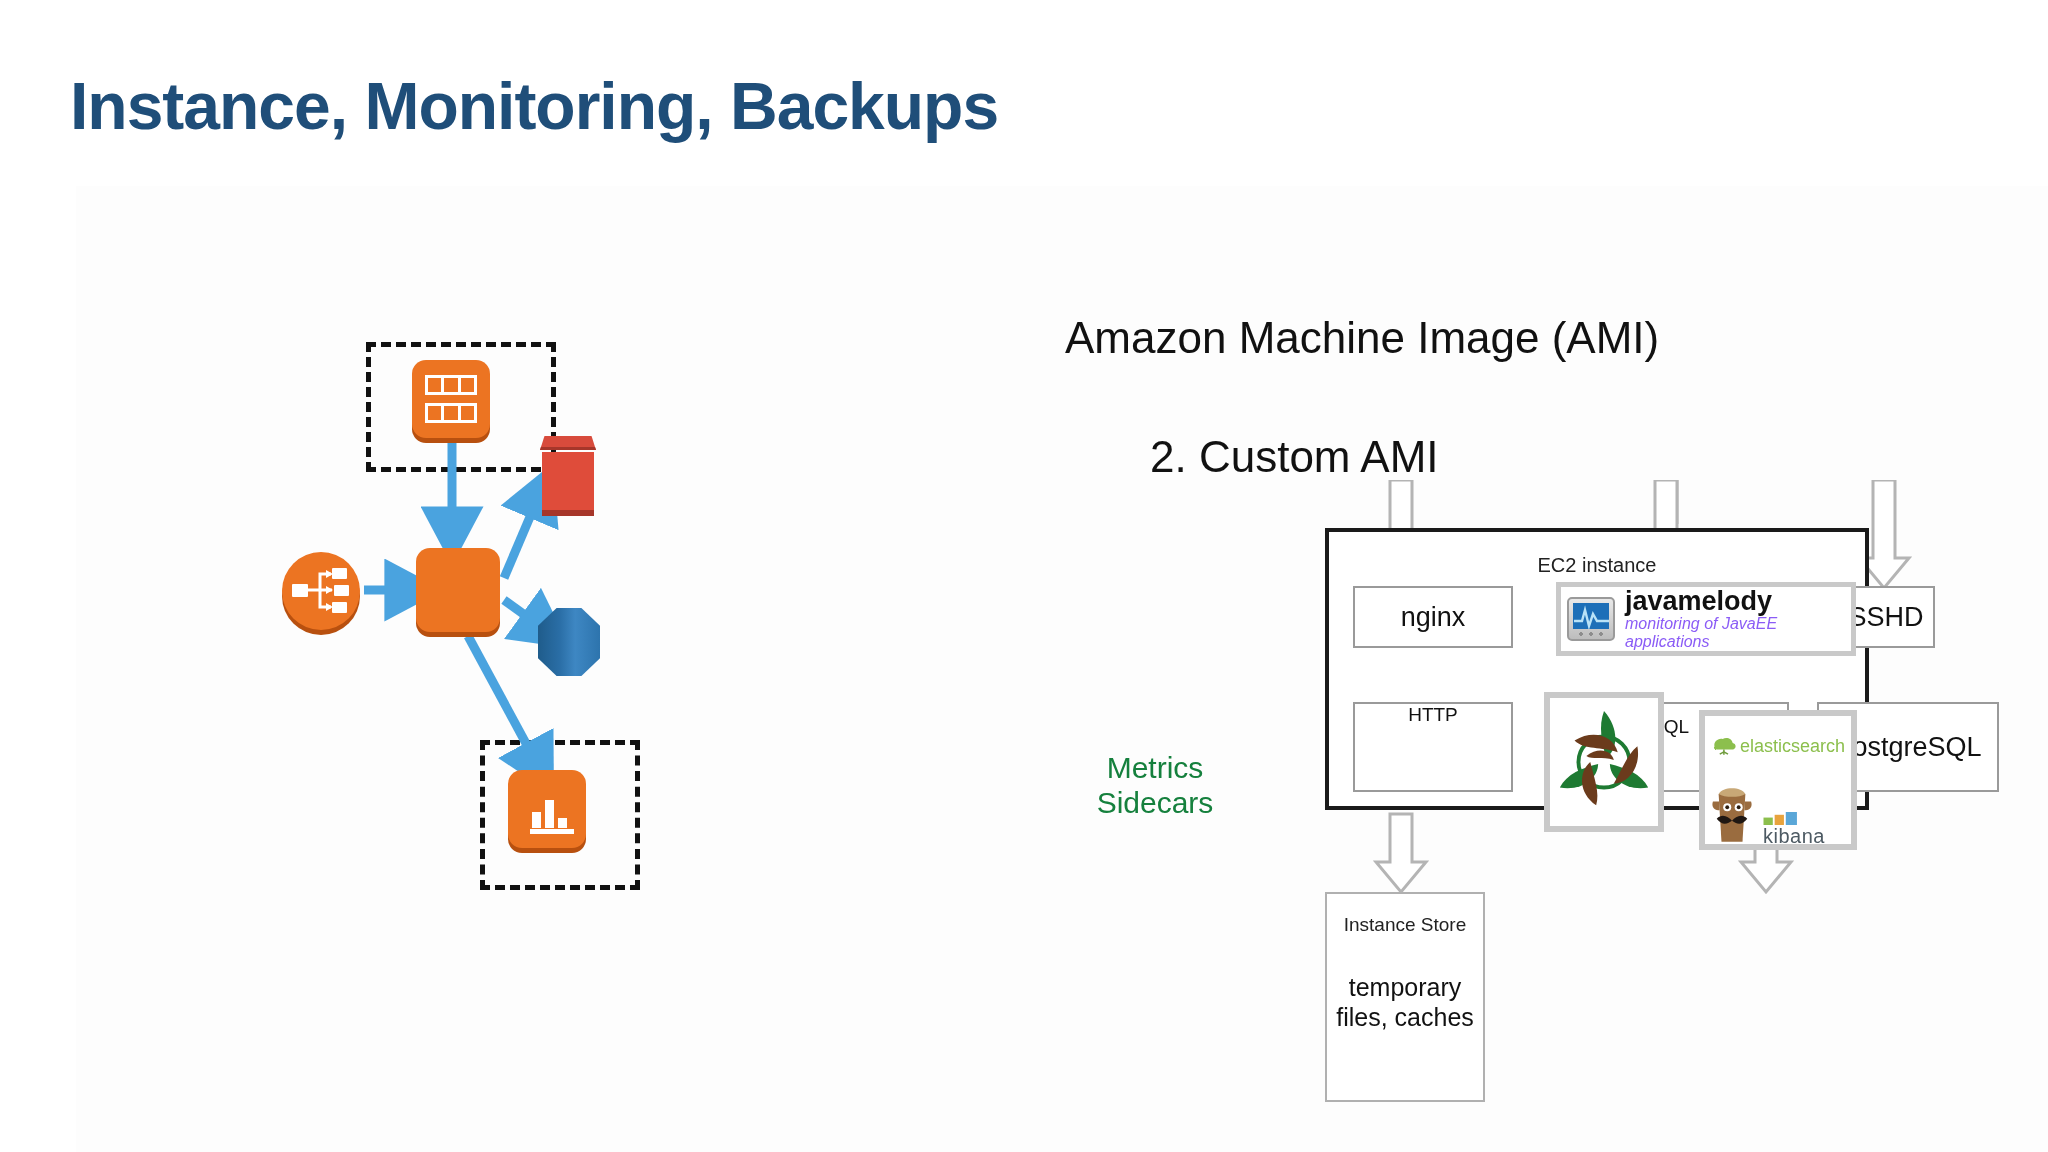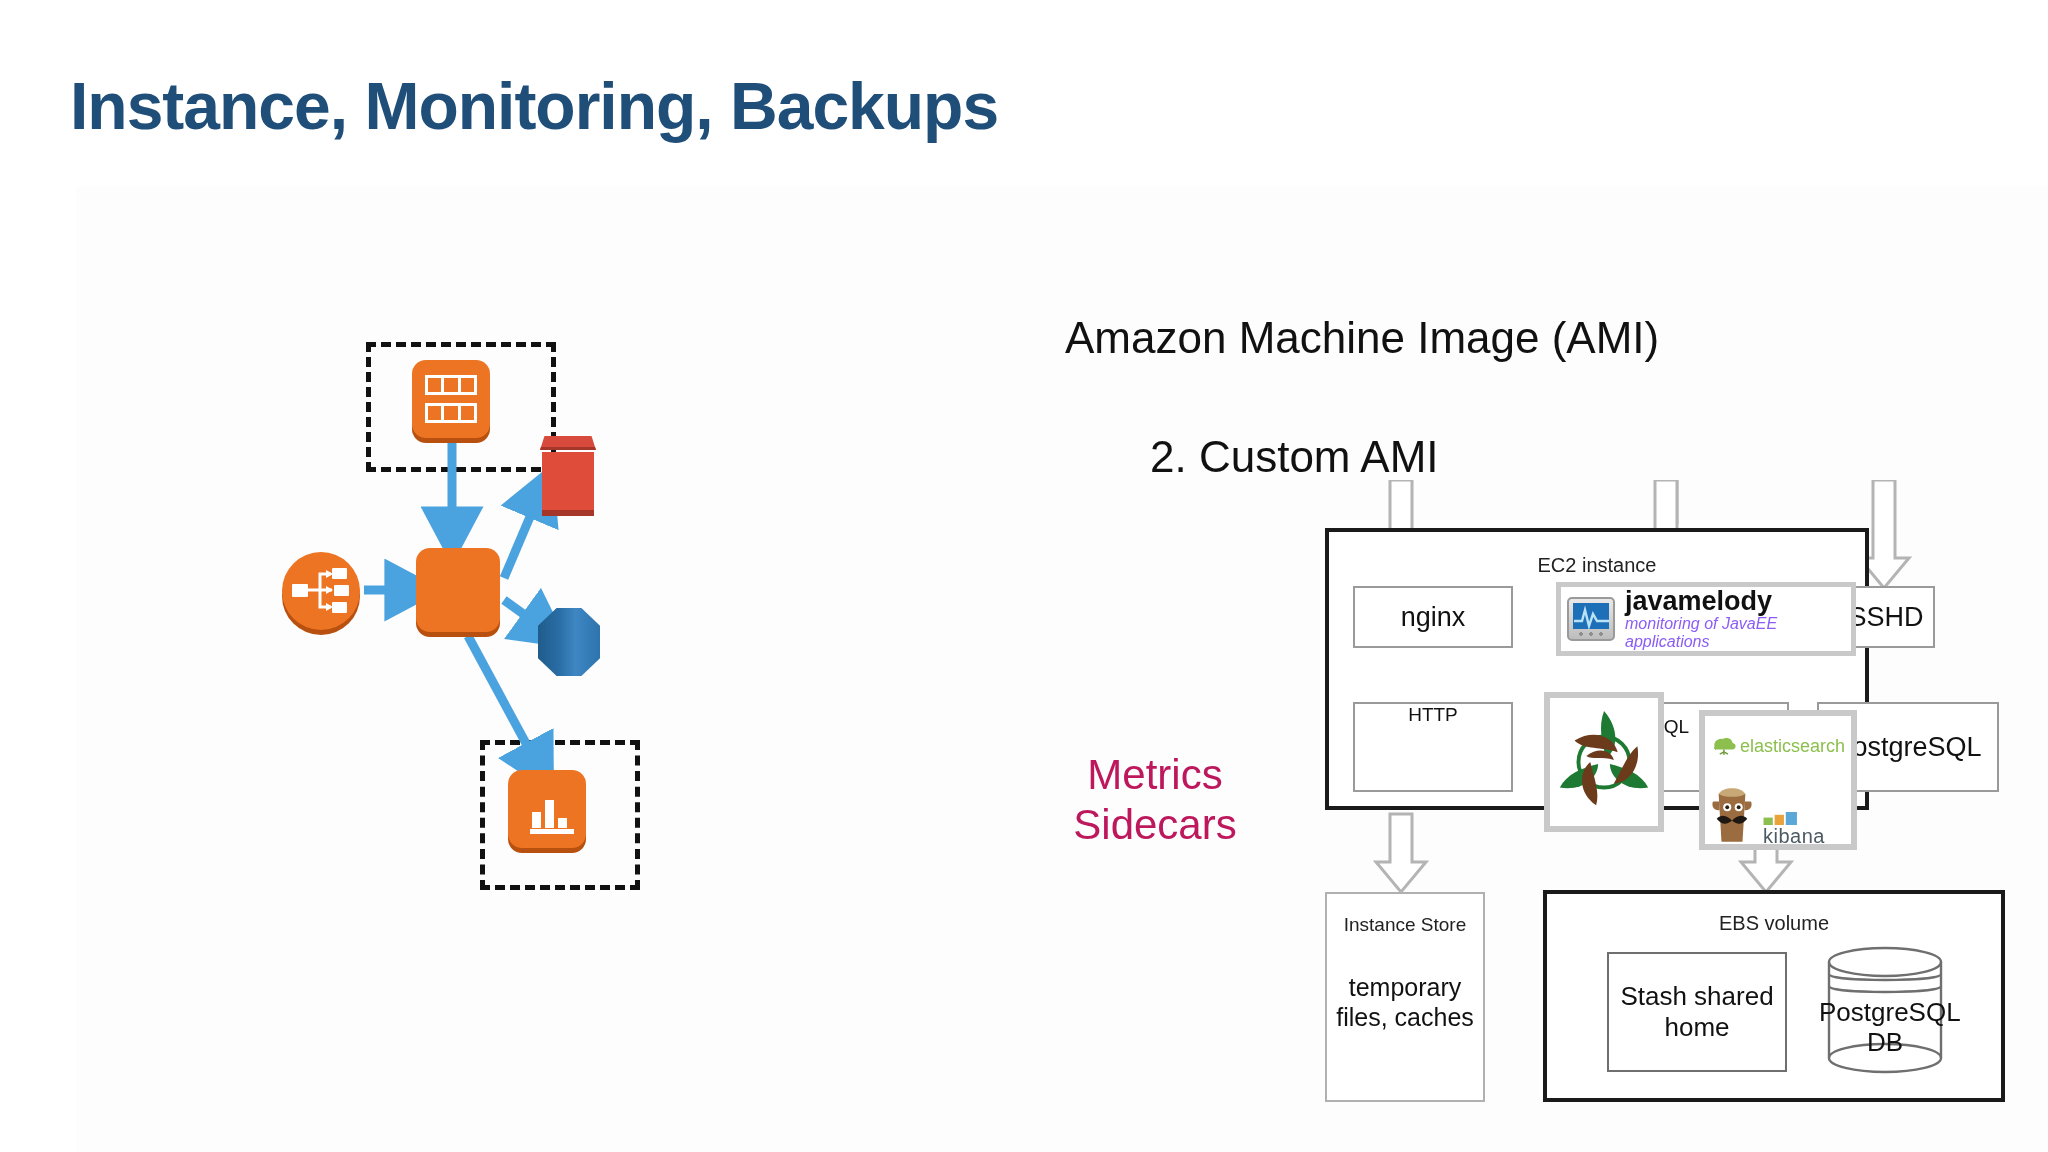--- a/index.html
+++ b/index.html
@@ -145,21 +145,21 @@
   }
   #custom-ami-heading {
     position: absolute;
     left: 1150px; top: 432px;
     font-size: 44px; color: #111111; white-space: nowrap;
   }
   #metrics-sidecars-label {
     position: absolute;
     left: 1040px; top: 750px;
     width: 230px;
-    font-size: 42px; color: #be185d;
+    font-size: 30px; color: #15803d;
     text-align: center; line-height: 1.18;
   }
 
   
   #ec2-diagram {
     position: absolute;
     left: 1295px; top: 480px;
     width: 730px; height: 640px;
   }
   #ec2-box {
@@ -486,30 +486,13 @@
         </span>
       </div>
     </div>
   </div>
 
   <div id="instance-store">
     <div class="cap">Instance Store</div>
     <div class="body">temporary files, caches</div>
   </div>
 
-  <div id="ebs-volume">
-    <div class="cap">EBS volume</div>
-    <div id="stash-box">Stash shared home</div>
-    <div id="pg-cylinder">
-      <svg viewBox="0 0 132 132" width="132" height="132">
-        <g fill="none" stroke="#6f6f6f" stroke-width="2.4">
-          <ellipse cx="66" cy="18" rx="56" ry="14"></ellipse>
-          <path d="M10,18 V114"></path>
-          <path d="M122,18 V114"></path>
-          <ellipse cx="66" cy="114" rx="56" ry="14"></ellipse>
-          <path d="M10,30 C10,38 122,38 122,30"></path>
-          <path d="M10,42 C10,50 122,50 122,42"></path>
-        </g>
-      </svg>
-      <div class="label">PostgreSQL DB</div>
-    </div>
-  </div>
 </div>
 
 </body></html>

